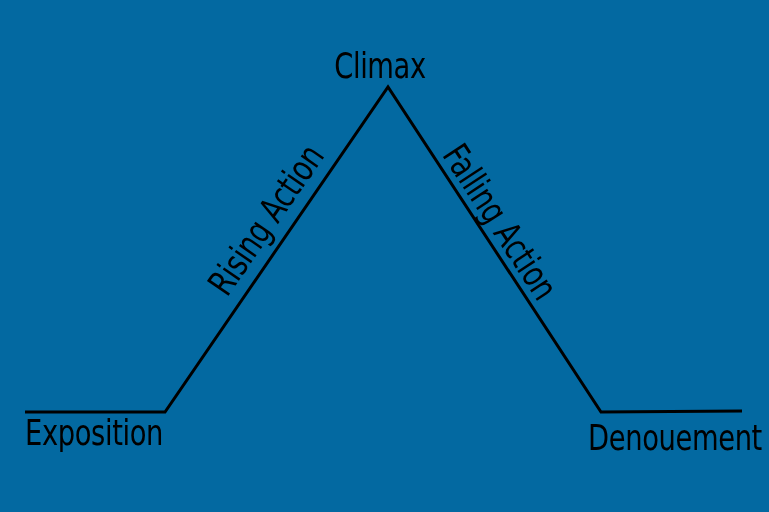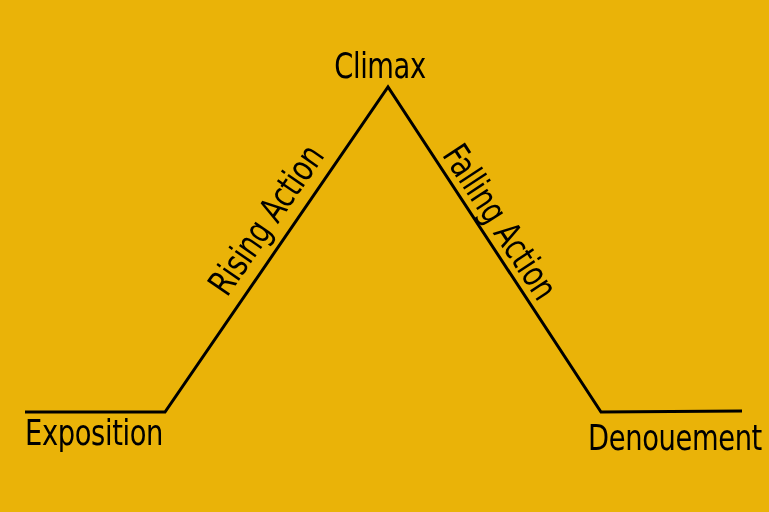--- a/index.html
+++ b/index.html
@@ -49,21 +49,21 @@
   }
   .label-denouement {
     left: 675px;
     top: 438px;
     transform: translate(-50%, -50%) scaleX(0.76);
   }
 </style>
 </head>
 <body>
 
-<div class="stage" style="background: #eab308; color: rgb(0, 0, 0);">
+<div class="stage" style="background: #0369a1; color: rgb(0, 0, 0);">
   <svg class="lines-svg" viewBox="0 0 769 512" xmlns="http://www.w3.org/2000/svg">
     <polyline fill="none" stroke-linejoin="miter" stroke-linecap="butt" points="25,412 165,412 388,87 601,412 742,411" stroke="#000000" stroke-width="3"></polyline>
   </svg>
 
   <div class="label label-climax">Climax</div>
 
   <div class="label label-rising">Rising Action</div>
 
   <div class="label label-falling">Falling Action</div>
 

